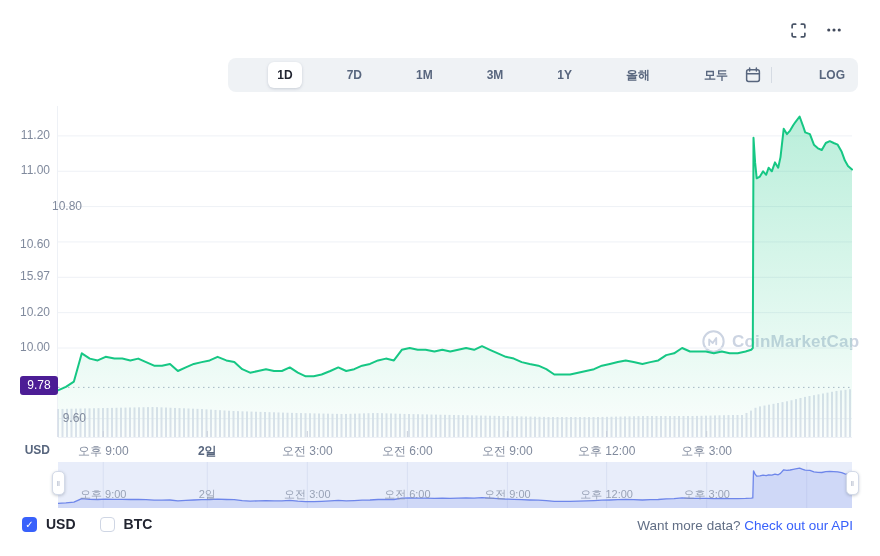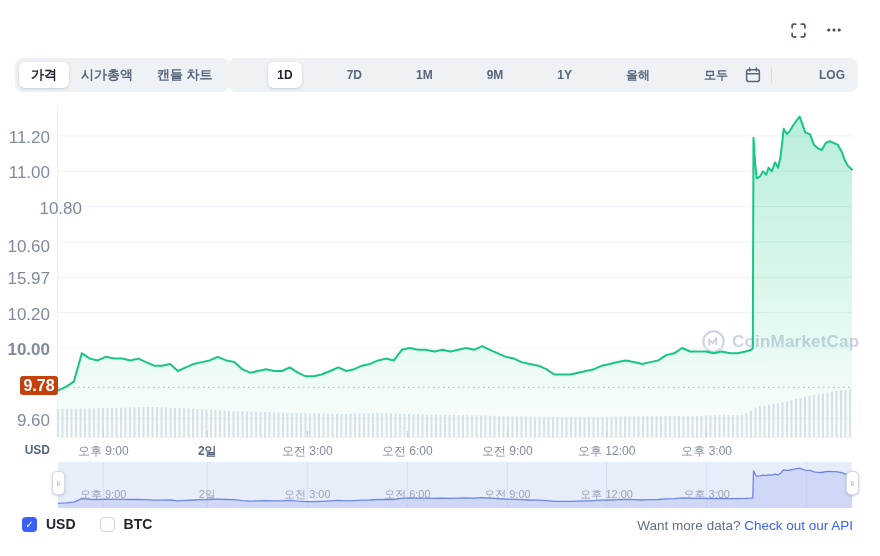--- a/index.html
+++ b/index.html
@@ -16,23 +16,23 @@
   #range-group{right:22px;}
   .tab{padding:5px 12px;border-radius:6px;font-size:13px;font-weight:bold;color:#58667e;cursor:pointer;white-space:nowrap;line-height:16px;}
   .rtab{padding:5px 9px;border-radius:6px;font-size:12px;font-weight:bold;color:#58667e;cursor:pointer;white-space:nowrap;line-height:16px;margin-left:36px;}
   .tab.active,.rtab.active{background:#fff;color:#222531;box-shadow:0 1px 3px rgba(128,138,157,.35);}
   .icon-btn{padding:3px 7px;display:flex;align-items:center;cursor:pointer;background:none;border:none;}
   .vdiv{width:1px;height:16px;background:#d5dbe3;margin:0 2px;}
   
   #watermark{position:absolute;left:701px;top:329px;display:flex;align-items:center;gap:6px;color:#ccd4e2;z-index:1;}
   #watermark span{font-size:17px;font-weight:bold;letter-spacing:.2px;}
   #chart-svg{position:absolute;left:0;top:0;z-index:2;pointer-events:none;}
-  .ylab{position:absolute;left:0;width:50px;text-align:right;font-size:17px;color:#808a9d;z-index:3;}
-  .badge{position:absolute;left:20px;top:376px;width:38px;height:19px;background:#c2410c;border-radius:3px;
-         color:#fff;font-size:16px;font-weight:bold;text-align:center;line-height:19px;z-index:3;}
+  .ylab{position:absolute;left:0;width:50px;text-align:right;font-size:12px;color:#808a9d;z-index:3;}
+  .badge{position:absolute;left:20px;top:376px;width:38px;height:19px;background:#4c1d95;border-radius:3px;
+         color:#fff;font-size:12px;font-weight:normal;text-align:center;line-height:19px;z-index:3;}
   .xlab{position:absolute;width:84px;top:443px;text-align:center;font-size:12px;color:#808a9d;z-index:3;}
   .xlab.bold{color:#58667e;font-weight:bold;}
   .unit{position:absolute;left:0;top:443px;width:50px;text-align:right;font-size:12px;font-weight:bold;color:#58667e;z-index:3;}
   .navlab{position:absolute;width:84px;top:487px;text-align:center;font-size:11px;color:#8b95aa;opacity:.85;z-index:3;}
   .handle{position:absolute;top:471px;width:11px;height:22px;background:#fff;border:1px solid #d3dae8;border-radius:5px;
           box-shadow:0 1px 3px rgba(80,90,110,.3);z-index:4;display:flex;align-items:center;justify-content:center;
           font-size:8px;color:#a5aec2;cursor:ew-resize;}
   
   .check-row{position:absolute;left:22px;top:516px;display:flex;align-items:center;gap:24px;z-index:3;}
   .check-item{display:flex;align-items:center;gap:9px;cursor:pointer;}
@@ -60,32 +60,27 @@
     </svg>
   </div>
   <div class="hicon" id="more-icon">
     <svg width="18" height="18" viewBox="0 0 24 24" fill="#424a5c">
       <circle cx="5" cy="12" r="2.1"></circle>
         <circle cx="12" cy="12" r="2.1"></circle>
         <circle cx="19" cy="12" r="2.1"></circle>
     </svg>
   </div>
 
-  <div class="tab-group" id="type-tabs">
-      <div class="tab active">가격</div>
-      <div class="tab">시가총액</div>
-      <div class="tab">캔들 차트</div>
-    </div>
 
   <div class="tab-group" id="range-group">
     <span id="range-tabs" style="display:flex;align-items:center;">
         <div class="rtab active">1D</div>
         <div class="rtab">7D</div>
         <div class="rtab">1M</div>
-        <div class="rtab">9M</div>
+        <div class="rtab">3M</div>
         <div class="rtab">1Y</div>
         <div class="rtab">올해</div>
         <div class="rtab">모두</div>
       </span>
     <button class="icon-btn">
       <svg width="18" height="18" viewBox="0 0 24 24" fill="none" stroke="#58667e" stroke-width="2" stroke-linecap="round">
         <rect x="3.5" y="5" width="17" height="15.5" rx="2.5"></rect>
         <path d="M7.5 2.8v4M16.5 2.8v4M3.5 10.2h17"></path>
       </svg>
     </button>
@@ -318,22 +313,22 @@
       <line x1="706.698" y1="431" x2="706.698" y2="437" stroke="#c9cfdb" stroke-width="1"></line>
     </svg>
 
   <div id="labels">
       <div class="ylab" style="top:127.90000000000012px;">11.20</div>
       <div class="ylab" style="top:163.25px;">11.00</div>
       <div class="ylab" style="top:198.59999999999988px;padding-left:32px;">10.80</div>
       <div class="ylab" style="top:237px;">10.60</div>
       <div class="ylab" style="top:269.29999999999995px;">15.97</div>
       <div class="ylab" style="top:304.65000000000015px;">10.20</div>
-      <div class="ylab" style="top:340px;font-weight:bold;">10.00</div>
-      <div class="ylab" style="top:410.70000000000005px;">9.60</div>
+      <div class="ylab" style="top:340px;">10.00</div>
+      <div class="ylab" style="top:410.70000000000005px;margin-left:36px;">9.60</div>
       <div class="xlab" style="left:61.25800000000001px;">오후 9:00</div>
       <div class="navlab" style="left:61.25800000000001px;">오후 9:00</div>
       <div class="xlab bold" style="left:165.272px;">2일</div>
       <div class="navlab" style="left:165.272px;">2일</div>
       <div class="xlab" style="left:265.31600000000003px;">오전 3:00</div>
       <div class="navlab" style="left:265.31600000000003px;">오전 3:00</div>
       <div class="xlab" style="left:365.36px;">오전 6:00</div>
       <div class="navlab" style="left:365.36px;">오전 6:00</div>
       <div class="xlab" style="left:465.40399999999994px;">오전 9:00</div>
       <div class="navlab" style="left:465.40399999999994px;">오전 9:00</div>

